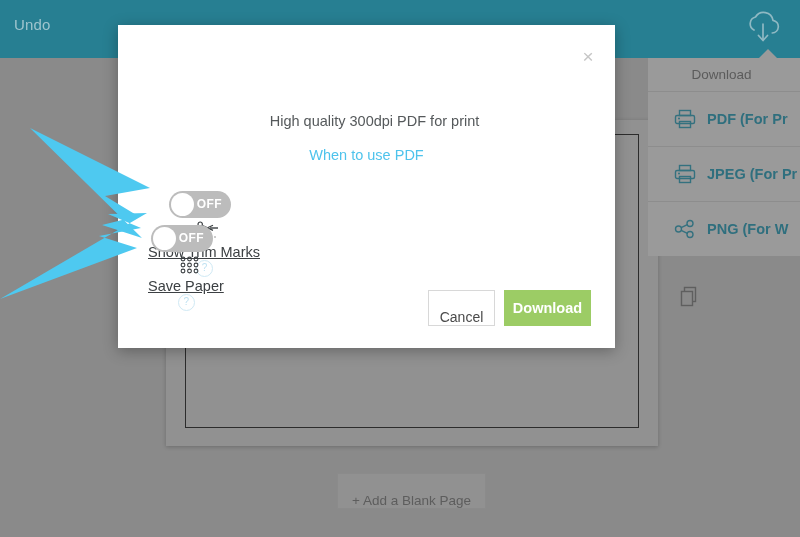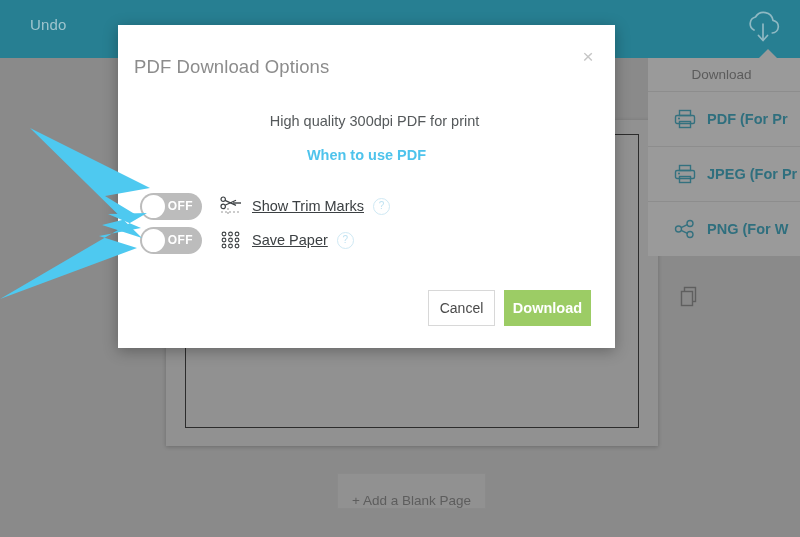--- a/index.html
+++ b/index.html
@@ -20,21 +20,21 @@
   
   .topbar {
     position: absolute;
     left: 0; top: 0;
     width: 800px; height: 58px;
     background: #277f92;
     z-index: 2;
   }
   .undo-label {
     position: absolute;
-    left: 30px; top: 16px;
+    left: 14px; top: 16px;
     font-size: 15px;
     color: #9fc5ce;
     letter-spacing: .2px;
   }
   .cloud-btn {
     position: absolute;
     left: 742px; top: 10px;
     width: 42px; height: 38px;
   }
   .cloud-btn svg { display: block; }
@@ -166,32 +166,33 @@
     text-align: center;
     font-size: 14.5px;
     color: #55595b;
   }
   .modal-link {
     position: absolute;
     left: 0; right: 0; top: 122px;
     text-align: center;
     font-size: 14.5px;
     color: #4ec3ec;
-    font-weight: bold;
+    font-weight: normal;
     text-decoration: none;
     cursor: pointer;
   }
 
   
   .opt-row {
     position: absolute;
     left: 22px;
     display: flex;
     align-items: center;
     height: 30px;
+    flex-direction: column;
   }
   .opt-row.r1 { top: 166px; }
   .opt-row.r2 { top: 200px; }
 
   .toggle {
     width: 62px; height: 27px;
     border-radius: 14px;
     background: #bcbcbc;
     position: relative;
     flex: none;
@@ -251,21 +252,21 @@
   }
   .btn-cancel {
     position: absolute;
     right: 120px; top: 16px;
     width: 65px; height: 34px;
     background: #ffffff;
     border: 1px solid #d8d8d8;
     color: #4a4a4a;
     font-size: 14px;
     display: flex;
-    align-items: center;
+    align-items: flex-end;
     justify-content: center;
     cursor: pointer;
     margin-left: 32px;
   }
   .btn-download {
     position: absolute;
     right: 24px; top: 16px;
     width: 87px; height: 36px;
     background: #9ccc65;
     color: #ffffff;
@@ -360,21 +361,20 @@
     <div class="cloud-btn">
       <svg width="42" height="38" viewBox="0 0 42 38">
         <path d="M12 20 a7 7 0 0 1 1.5 -13 a9.5 9.5 0 0 1 17.5 3.3 a6.4 6.4 0 0 1 -0.8 12.7" fill="none" stroke="#8fb9c3" stroke-width="1.7" stroke-linecap="round"></path>
         <line x1="21" y1="14" x2="21" y2="30" stroke="#8fb9c3" stroke-width="1.7" stroke-linecap="round"></line>
         <polyline points="16.5,25.5 21,30.5 25.5,25.5" fill="none" stroke="#8fb9c3" stroke-width="1.7" stroke-linecap="round" stroke-linejoin="round"></polyline>
       </svg>
     </div>
   </div>
 
   <div class="modal">
-    <div class="modal-title">PDF Download Options</div>
     <div class="modal-close">×</div>
 
     <div class="modal-subtitle">High quality 300dpi PDF for print</div>
     <div class="modal-link">When to use PDF</div>
 
     <div class="opt-row r1">
       <div class="toggle">
         <div class="knob"></div>
         <div class="state">OFF</div>
       </div>

